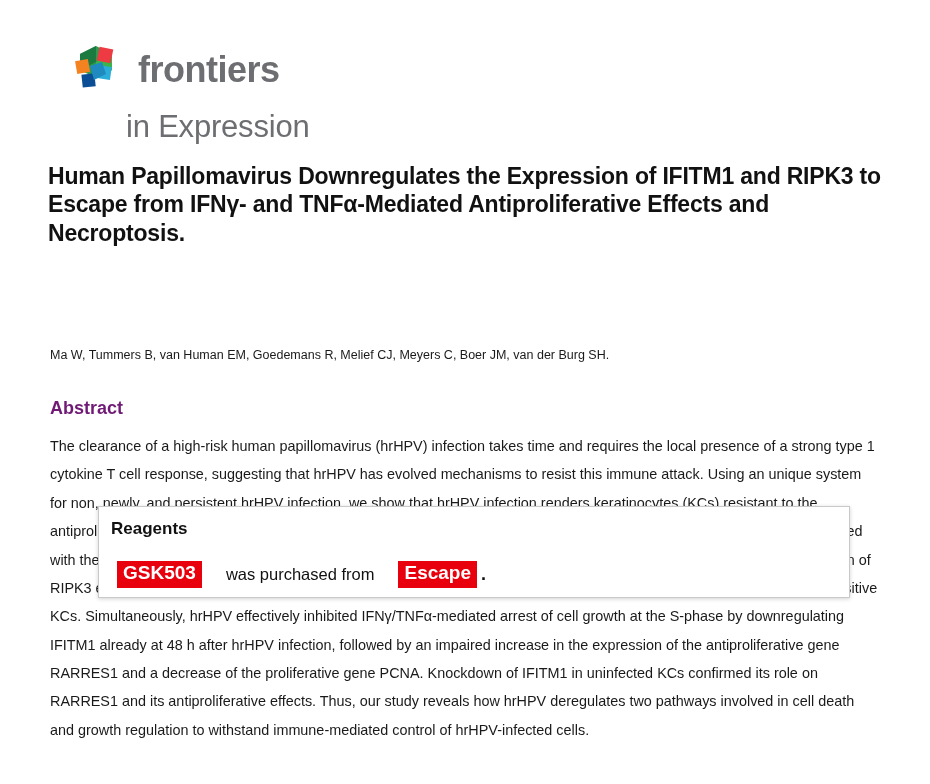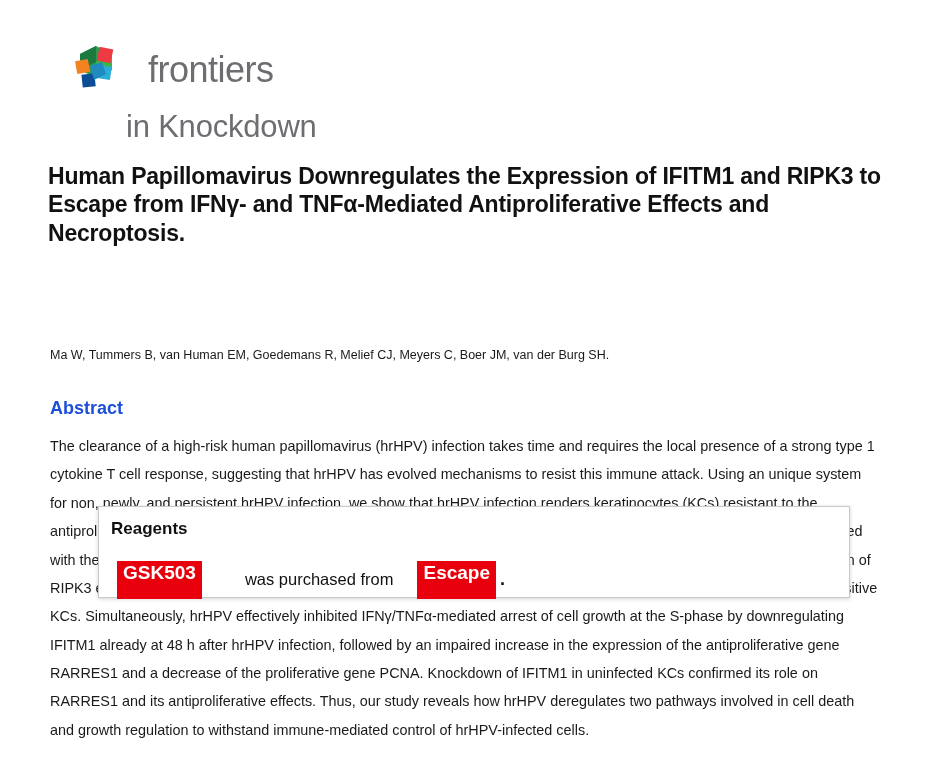--- a/index.html
+++ b/index.html
@@ -35,26 +35,25 @@
     gap: 14px;
   }
   .logo-mark {
     width: 56px;
     height: 56px;
     position: relative;
     flex: 0 0 auto;
   }
   .logo-wordmark {
     font-size: 36px;
-    font-weight: normal;
+    font-weight: bold;
     color: #6d6e71;
     letter-spacing: -0.5px;
     line-height: 1;
     padding-bottom: 4px;
-    margin-left: 10px;
   }
   .logo-sub {
     font-size: 31px;
     color: #6d6e71;
     margin-top: 10px;
     margin-left: 58px;
     line-height: 1.1;
     letter-spacing: -0.2px;
   }
   
@@ -78,21 +77,21 @@
     font-size: 12.5px;
     color: #1a1a1a;
   }
   
   .abstract-heading {
     position: absolute;
     left: 50px;
     top: 398px;
     font-size: 18px;
     font-weight: bold;
-    color: #1d4ed8;
+    color: #701a75;
   }
   .abstract-body {
     position: absolute;
     left: 50px;
     top: 432px;
     width: 832px;
     font-size: 14.4px;
     line-height: 1.97;
     color: #1a1a1a;
     text-align: left;
@@ -124,28 +123,27 @@
     display: flex;
     align-items: center;
     font-size: 17px;
     color: #111;
   }
   .hl {
     background: #e8000d;
     color: #ffffff;
     font-weight: bold;
     font-size: 19px;
-    padding: 2px 6px 15px 6px;
+    padding: 2px 6px 4px 6px;
     line-height: 1.1;
     display: inline-block;
   }
   .overlay-mid {
     padding: 0 24px;
     font-size: 16.5px;
-    margin-left: 19px;
   }
   .overlay-period {
     padding-left: 4px;
     font-size: 18px;
     font-weight: bold;
   }
 </style>
 </head>
 <body>
 
@@ -160,21 +158,21 @@
           <polygon points="28,18 44,10 44,26 28,34" fill="#3bb54a"></polygon>
           <rect x="30" y="4" width="14" height="14" transform="rotate(12 37 11)" fill="#ee3a43"></rect>
           <rect x="8" y="16" width="13" height="13" transform="rotate(-10 14 22)" fill="#f58220"></rect>
           <rect x="30" y="22" width="13" height="13" transform="rotate(8 36 28)" fill="#2badd9"></rect>
           <rect x="14" y="30" width="13" height="13" transform="rotate(-6 20 36)" fill="#0c4e96"></rect>
           <polygon points="22,22 34,18 38,30 26,36" fill="#1f8ac0"></polygon>
         </svg>
       </div>
       <div class="logo-wordmark">frontiers</div>
     </div>
-    <div class="logo-sub">in Knockdown</div>
+    <div class="logo-sub">in Expression</div>
   </div>
 
   <div class="title">Human Papillomavirus Downregulates the Expression of IFITM1 and RIPK3 to Escape from IFNγ- and TNFα-Mediated Antiproliferative Effects and Necroptosis.</div>
 
   <div class="authors">Ma W, Tummers B, van Human EM, Goedemans R, Melief CJ, Meyers C, Boer JM, van der Burg SH.</div>
 
   <div class="abstract-heading">Abstract</div>
   <div class="abstract-body">The clearance of a high-risk human papillomavirus (hrHPV) infection takes time and requires the local presence of a strong type 1 cytokine T cell response, suggesting that hrHPV has evolved mechanisms to resist this immune attack. Using an unique system for non, newly, and persistent hrHPV infection, we show that hrHPV infection renders keratinocytes (KCs) resistant to the antiproliferative- and necroptosis-inducing effects of IFNγ and TNFα. HrHPV-mediated resistance to necroptosis was associated with the upregulation of several methyltransferases, including EZH2, and the downregulation of RIPK3 expression. Restoration of RIPK3 expression using the global histone methyltransferase inhibitor 3-deazaneplanocin increased necroptosis in hrHPV-positive KCs. Simultaneously, hrHPV effectively inhibited IFNγ/TNFα-mediated arrest of cell growth at the S-phase by downregulating IFITM1 already at 48 h after hrHPV infection, followed by an impaired increase in the expression of the antiproliferative gene RARRES1 and a decrease of the proliferative gene PCNA. Knockdown of IFITM1 in uninfected KCs confirmed its role on RARRES1 and its antiproliferative effects. Thus, our study reveals how hrHPV deregulates two pathways involved in cell death and growth regulation to withstand immune-mediated control of hrHPV-infected cells.</div>
 
   <div class="overlay">

